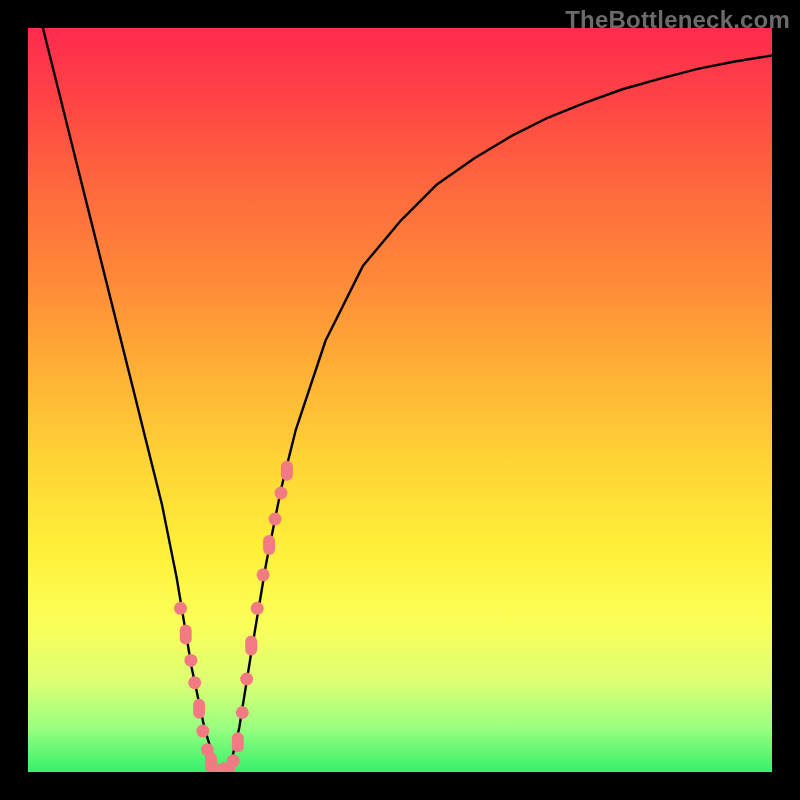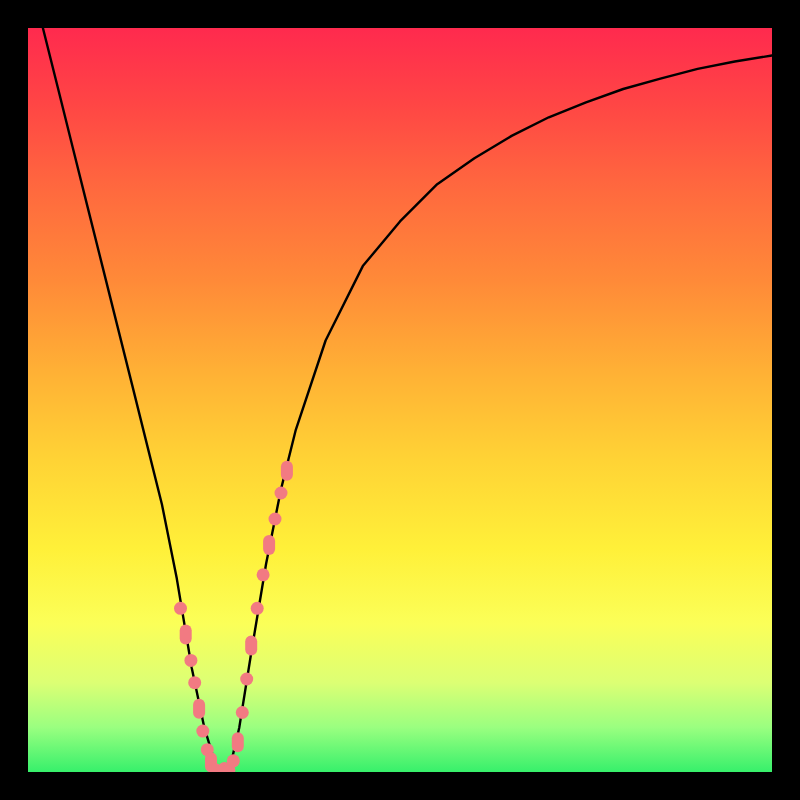--- a/index.html
+++ b/index.html
@@ -55,20 +55,21 @@
     left: 0;
     top: 0;
     width: 744px;
     height: 744px;
   }
 </style>
 </head>
 <body>
 
 <div class="frame">
+  <div class="watermark">TheBottleneck.com</div>
   <div class="plot">
     <svg class="curve" viewBox="0 0 744 744" preserveAspectRatio="none">
       <g id="curve-group">
           <path d="M14.9 0.0 L29.8 59.5 L44.6 119.0 L59.5 178.6 L74.4 238.1 L89.3 297.6 L104.2 357.1 L119.0 416.6 L133.9 476.2 L148.8 550.6 L163.7 639.8 L176.3 699.4 L189.7 744.0 L200.9 744.0 L211.3 699.4 L223.2 625.0 L238.1 535.7 L253.0 461.3 L267.8 401.8 L297.6 312.5 L334.8 238.1 L372.0 193.4 L409.2 156.2 L446.4 130.2 L483.6 107.9 L520.8 89.3 L558.0 74.4 L595.2 61.0 L632.4 50.6 L669.6 40.9 L706.8 33.5 L744.0 27.5 " fill="none" stroke="#000000" stroke-width="2.4" stroke-linecap="round" stroke-linejoin="round"></path>
         </g>
       <g id="marker-group">
           <circle cx="152.5" cy="580.3" r="6.5" fill="#f27a82"></circle>
           <rect x="151.7" y="596.4" width="12" height="20" rx="6" fill="#f27a82"></rect>
           <circle cx="162.9" cy="632.4" r="6.5" fill="#f27a82"></circle>
           <circle cx="166.7" cy="654.7" r="6.5" fill="#f27a82"></circle>

